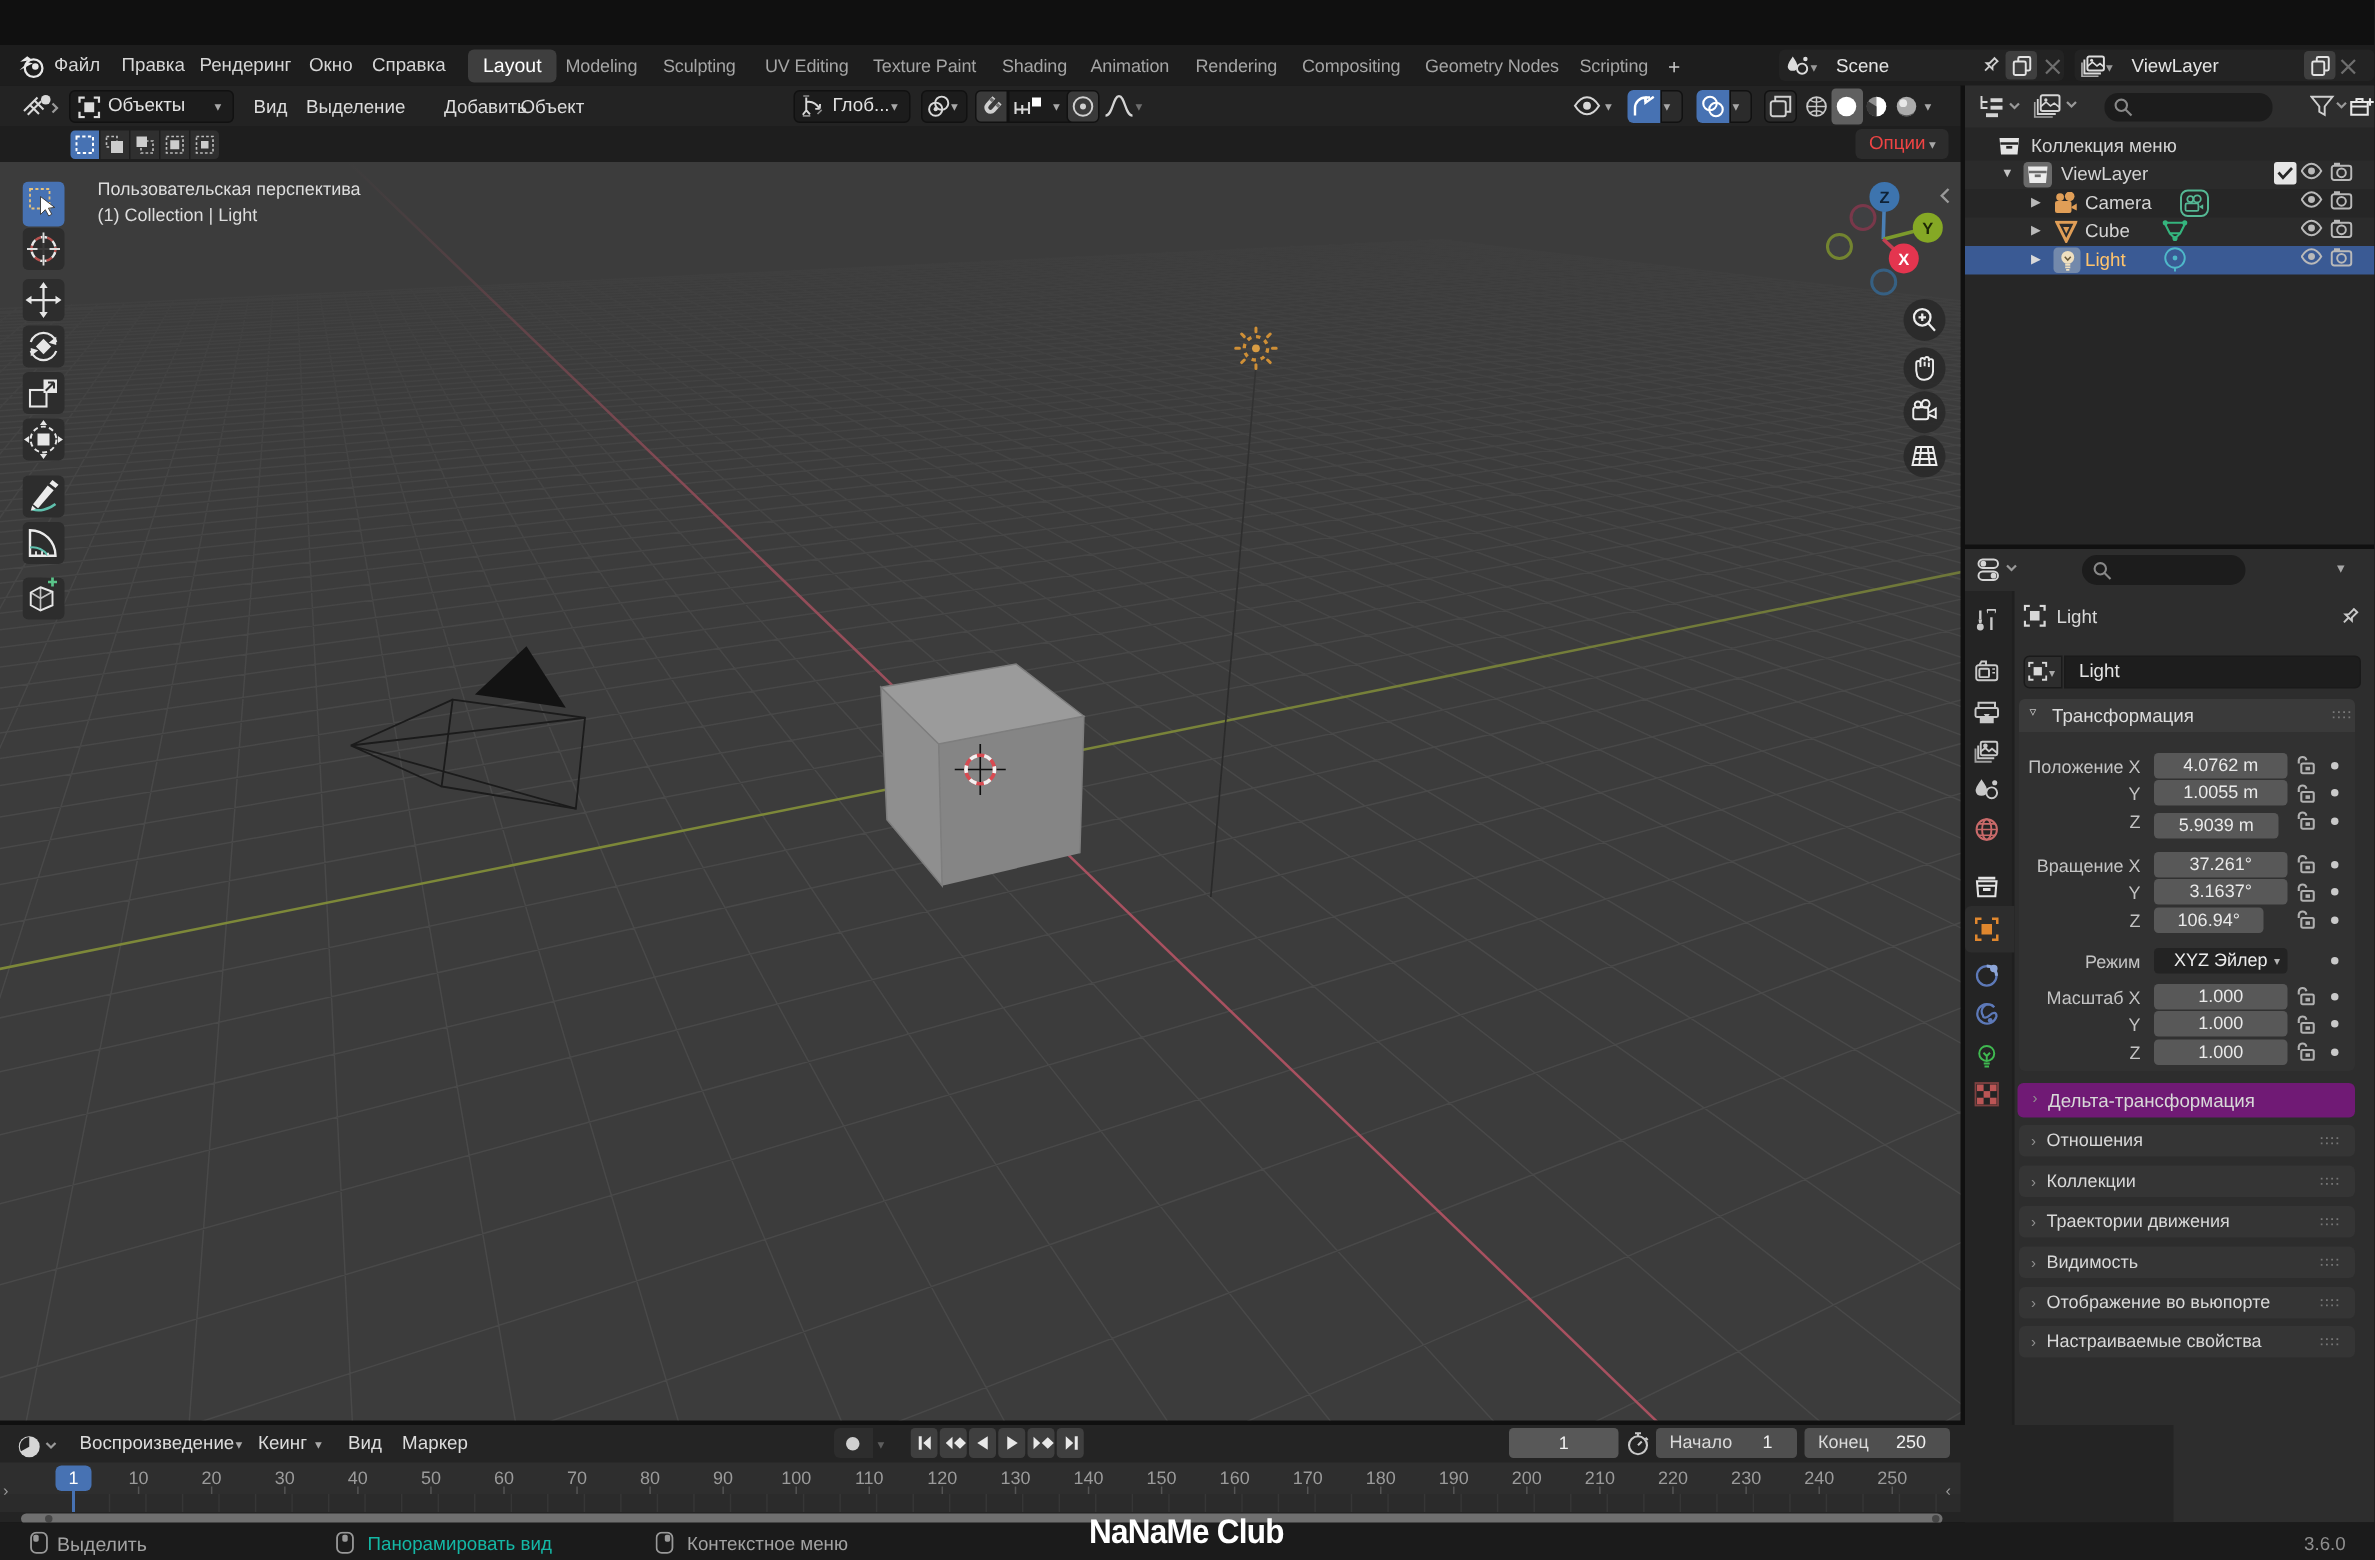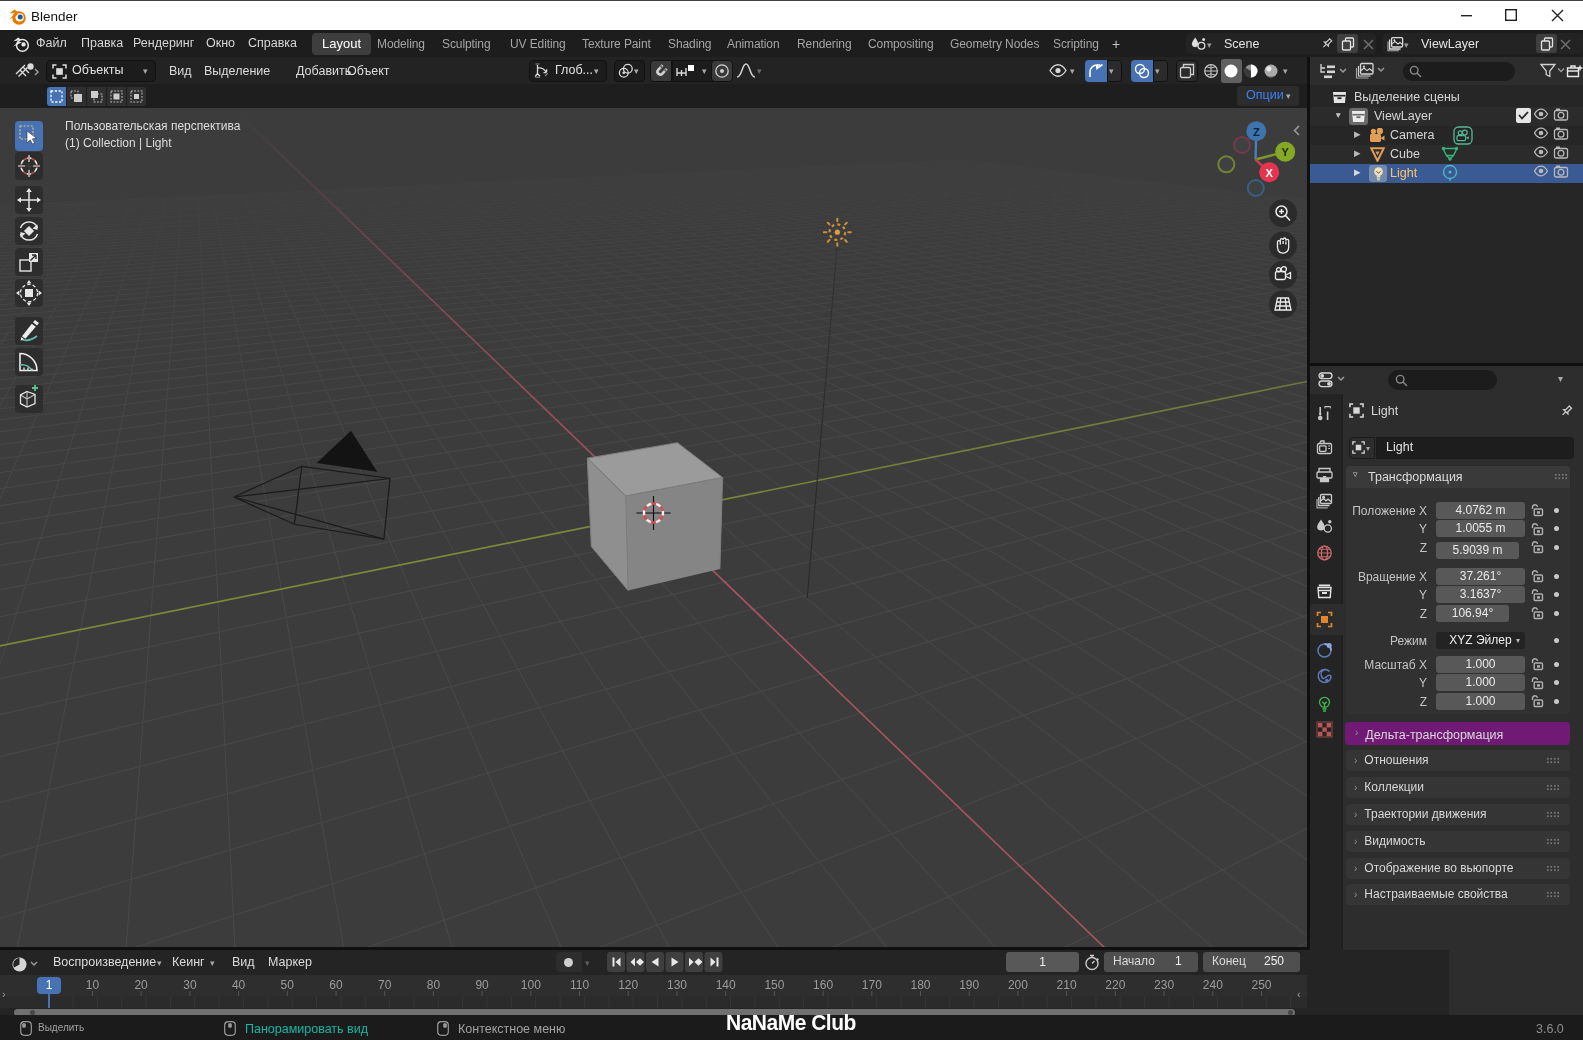--- a/index.html
+++ b/index.html
@@ -29,39 +29,20 @@
 #status{left:0;top:1015px;width:1583px;height:25px;background:#1b1b1b}
 .ol-row{position:absolute;left:0;width:273px;height:19px}
 .f{position:absolute;border-radius:3px;background:#585858;color:#e9e9e9;font-size:12px;text-align:center;line-height:17px;height:17px}
 .lab{position:absolute;color:#c3c3c3;font-size:12px;text-align:right}
 .sec{position:absolute;left:4px;width:265px;height:21px;background:#353535;border-radius:4px;color:#d8d8d8;font-size:12px;line-height:21px}
 .sec .ch{color:#909090;margin:0 7px 0 8px;font-size:10px}
 .grip{position:absolute;right:6px;top:8px;width:14px;height:7px;opacity:.55;background-image:radial-gradient(#aaa 34%,transparent 36%);background-size:3.5px 3.5px}
 </style></head><body>
 <div id="win">
 
-<div class="abs" id="title">
-<svg class="abs" style="left:8px;top:6px" width="19" height="19" viewBox="0 0 19 19">
-<circle cx="11" cy="11" r="6.7" fill="#ea7600"></circle>
-<circle cx="11.6" cy="10.4" r="4.1" fill="#fff"></circle>
-<circle cx="12.2" cy="9.9" r="2.5" fill="#265787"></circle>
-<path d="M1.5 6.5 L10 5.2 L6.5 2.6 Z" fill="#ea7600"></path>
-<path d="M1 12.5 L7 6.8 L10.5 7.6 Z" fill="#ea7600" opacity=".9"></path>
-</svg>
-<div class="abs t">Blender</div>
-<svg class="abs wbtn" style="left:1461px;top:14px" width="11" height="2">
-        <rect width="11" height="1.4" fill="#222"></rect>
-      </svg>
-<svg class="abs wbtn" style="left:1505px" width="12" height="12">
-        <rect x="0.7" y="0.7" width="10.6" height="10.6" fill="none" stroke="#222" stroke-width="1.4"></rect>
-      </svg>
-<svg class="abs wbtn" style="left:1551px" width="13" height="13">
-        <path d="M1 1 L12 12 M12 1 L1 12" stroke="#222" stroke-width="1.4"></path>
-      </svg>
-</div>
 
 <div class="abs" id="topbar"></div>
 <svg class="abs" style="left:12px;top:35px" width="18" height="18" viewBox="0 0 19 19">
 <circle cx="11" cy="11" r="6.2" fill="none" stroke="#e8e8e8" stroke-width="1.6"></circle>
 <circle cx="12.2" cy="9.9" r="2.3" fill="#e8e8e8"></circle>
 <path d="M1.5 6.5 L10 5.2 L6.5 2.6 Z" fill="#e8e8e8"></path>
 <path d="M1 12.5 L7 6.8 L10.5 7.6 Z" fill="#e8e8e8"></path>
 </svg>
 <div class="menu" style="left:36px">Файл</div>
 <div class="menu" style="left:81px">Правка</div>
@@ -243,21 +224,21 @@
 <svg class="abs" style="left:110px;top:90px" width="13" height="13" viewBox="0 0 13 13">
       <rect x="1" y="1" width="11" height="11" fill="none" stroke="#bbb" stroke-width="1.1" stroke-dasharray="1.8 1.4"></rect>
       <rect x="3.5" y="3.5" width="6" height="6" fill="#ccc"></rect>
     </svg>
 <div class="abs" style="left:127px;top:87px;width:19px;height:19px;background:#2f2f2f;border-radius:0 3px 3px 0"></div>
 <svg class="abs" style="left:130px;top:90px" width="13" height="13" viewBox="0 0 13 13">
       <rect x="1" y="1" width="11" height="11" fill="none" stroke="#bbb" stroke-width="1.1" stroke-dasharray="1.8 1.4"></rect>
       <rect x="4" y="4" width="5" height="5" fill="#ccc"></rect>
     </svg>
 <div class="abs" style="left:1237px;top:86px;width:62px;height:20px;background:#2c2c2c;border-radius:4px"></div>
-<div class="abs" style="left:1246px;top:88px;font-size:12.5px;color:#3b82f6">Опции</div>
+<div class="abs" style="left:1246px;top:88px;font-size:12.5px;color:#ef4444">Опции</div>
 <div class="abs" style="left:1286px;top:91px;color:#a8a8a8;font-size:9px">▾</div>
 
 <div class="abs" id="view3d">
 <svg width="1307" height="839" viewBox="0 108 1307 839" style="position:absolute;left:0;top:0">
 <path d="M-2 206L961 160M-2 208L968 160M-2 209L975 161M-2 211L982 162M-2 213L990 163M-2 215L997 164M-2 217L1005 165M-2 219L1013 166M-2 221L1021 167M-2 224L1029 168M-2 226L1037 169M-2 228L1046 170M-2 231L1055 171M-2 233L1063 172M-2 236L1072 173M-2 238L1082 174M-2 241L1091 175M-2 244L1101 176M-2 247L1110 177M-2 250L1120 178M-2 253L1131 180M-2 256L1141 181M-2 259L1152 182M-2 263L1163 183M-2 266L1174 185M-2 270L1185 186M-2 274L1197 188M-2 278L1209 189M-2 282L1222 190M-2 286L1234 192M-2 290L1247 193M-2 295L1260 195M-2 300L1274 197M-2 305L1288 198M-2 310L1302 200M-2 316L1310 202M-2 322L1310 205M-2 328L1310 209M-2 334L1310 212M-2 341L1310 216M-2 348L1310 220M-2 355L1310 224M12 205L-2 216M-2 363L1310 228M30 204L-2 231M-2 371L1310 232M48 203L-2 250M-2 380L1310 237M65 203L-2 274M-2 389L1310 242M83 202L-2 305M-2 399L1310 247M100 201L-2 348M-2 409L1310 253M116 200L-2 409M-2 420L1310 259M133 199L-2 503M-2 432L1310 265M149 199L-2 671M-2 445L1310 272M166 198L17 950M-2 459L1310 279M182 197L126 950M-2 473L1310 287M198 196L235 950M-2 489L1310 296M213 196L344 950M-2 506L1310 305M229 195L453 950M-2 524L1310 315M244 194L562 950M-2 545L1310 326M259 193L671 950M-2 566L1310 338M274 193L780 950M-2 590L1310 351M289 192L889 950M-2 617L1310 365M303 191L998 950M-2 679L1310 399M332 190L1216 950M-2 715L1310 418M346 189L1310 938M-2 757L1310 441M360 188L1310 862M-2 803L1310 466M374 188L1310 798M-2 857L1310 495M388 187L1310 744M-2 919L1310 528M401 186L1310 697M127 950L1310 568M415 186L1310 656M360 950L1310 614M428 185L1310 620M593 950L1310 671M441 185L1310 588M826 950L1310 740M454 184L1310 560M1059 950L1310 827M467 183L1310 535M1293 950L1310 940M479 183L1310 512M492 182L1310 491M504 182L1310 472M516 181L1310 455M529 180L1310 439M541 180L1310 425M552 179L1310 411M564 179L1310 399M576 178L1310 387M587 178L1310 376M599 177L1310 366M610 176L1310 357M621 176L1310 348M632 175L1310 339M643 175L1310 332M654 174L1310 324M665 174L1310 317M676 173L1310 310M686 173L1310 304M697 172L1310 298M707 172L1310 293M717 171L1310 287M727 171L1310 282M737 170L1310 277M747 170L1310 272M757 169L1310 268M767 169L1310 264M777 168L1310 259M786 168L1310 256M796 168L1310 252M805 167L1310 248M814 167L1310 245M824 166L1310 241M833 166L1310 238M842 165L1310 235M851 165L1310 232M860 164L1310 229M869 164L1310 226M877 164L1310 223M886 163L1310 221M895 163L1310 218M903 162L1310 216M912 162L1310 214M920 162L1310 211M928 161L1310 209M937 161L1310 207M945 160L1310 205M953 160L1310 203M961 160L1310 201" stroke="#494949" stroke-width="1" fill="none"></path>
 <defs>
 <linearGradient id="fade" x1="0" y1="108" x2="0" y2="528" gradientUnits="userSpaceOnUse">
 <stop offset="0" stop-color="#3c3c3c" stop-opacity="1"></stop>
 <stop offset="0.22" stop-color="#3c3c3c" stop-opacity="0.72"></stop>
 <stop offset="0.5" stop-color="#3c3c3c" stop-opacity="0.32"></stop>
@@ -439,21 +420,21 @@
 <div class="ol-row" style="top:31px"></div>
 <div class="ol-row" style="top:50px;background:#2b2b2b"></div>
 <div class="ol-row" style="top:69px"></div>
 <div class="ol-row" style="top:88px;background:#2b2b2b"></div>
 <div class="ol-row" style="top:107px;background:#3a5a94"></div>
 <svg class="abs" style="left:22px;top:34px" width="15" height="13" viewBox="0 0 15 13">
         <path d="M1 1 L14 1 L13 12 L2 12 Z" fill="#e4e4e4"></path>
         <path d="M1.6 4.7 L13.4 4.7" stroke="#262626" stroke-width="1.6"></path>
         <rect x="5.5" y="6.3" width="4" height="1.8" fill="#262626"></rect>
       </svg>
-<div class="abs" style="left:44px;top:33px;font-size:12.5px;color:#d4d4d4">Выделение сцены</div>
+<div class="abs" style="left:44px;top:33px;font-size:12.5px;color:#d4d4d4">Коллекция меню</div>
 <div class="abs" style="left:24px;top:53px;color:#c4c4c4;font-size:8.5px">▼</div>
 <div class="abs" style="left:39px;top:51px;width:19px;height:17px;background:#6a6a6a;border-radius:3px"></div>
 <svg class="abs" style="left:41px;top:53px" width="15" height="13" viewBox="0 0 15 13">
         <path d="M1 1 L14 1 L13 12 L2 12 Z" fill="#ececec"></path>
         <path d="M1.6 4.7 L13.4 4.7" stroke="#6a6a6a" stroke-width="1.6"></path>
         <rect x="5.5" y="6.3" width="4" height="1.8" fill="#6a6a6a"></rect>
       </svg>
 <div class="abs" style="left:64px;top:52px;font-size:12.5px;color:#d4d4d4">ViewLayer</div>
 <svg class="abs" style="left:1516px;top:-10000px" width="0" height="0"></svg>
 <div class="abs" style="left:206px;top:51px;width:15px;height:15px;background:#e6e6e6;border-radius:2px"></div>
@@ -821,21 +802,21 @@
 <div class="abs" style="left:14px;top:59px;width:1281px;height:7px;background:#707070;border-radius:4px"></div>
 <div class="abs" style="left:30px;top:60px;width:5px;height:5px;border-radius:50%;background:#474747"></div>
 <div class="abs" style="left:1288px;top:60px;width:5px;height:5px;border-radius:50%;background:#474747"></div>
 </div>
 
 <div class="abs" id="status">
 <svg class="abs" style="left:20px;top:6px" width="12" height="15" viewBox="0 0 12 15">
         <rect x="0.7" y="0.7" width="10.6" height="13.6" rx="3.5" fill="none" stroke="#999" stroke-width="1.2"></rect>
         <rect x="2.2" y="2.2" width="3.6" height="4.6" rx="1.2" fill="#999"></rect>
       </svg>
-<div class="abs" style="left:38px;top:7px;font-size:10px;color:#a2a2a2">Выделить</div>
+<div class="abs" style="left:38px;top:7px;font-size:13px;color:#a2a2a2">Выделить</div>
 <svg class="abs" style="left:224px;top:6px" width="12" height="15" viewBox="0 0 12 15">
         <rect x="0.7" y="0.7" width="10.6" height="13.6" rx="3.5" fill="none" stroke="#999" stroke-width="1.2"></rect>
         <rect x="4.2" y="2.2" width="3.6" height="4.6" rx="1.2" fill="#999"></rect>
       </svg>
 <div class="abs" style="left:245px;top:7px;font-size:12.5px;color:#14b8a6">Панорамировать вид</div>
 <svg class="abs" style="left:437px;top:6px" width="13" height="15" viewBox="0 0 13 15">
         <rect x="0.7" y="0.7" width="10.6" height="13.6" rx="3.5" fill="none" stroke="#999" stroke-width="1.2"></rect>
         <rect x="6.2" y="2.2" width="3.6" height="4.6" rx="1.2" fill="#999"></rect>
       </svg>
 <div class="abs" style="left:458px;top:7px;font-size:12.5px;color:#a2a2a2">Контекстное меню</div>

